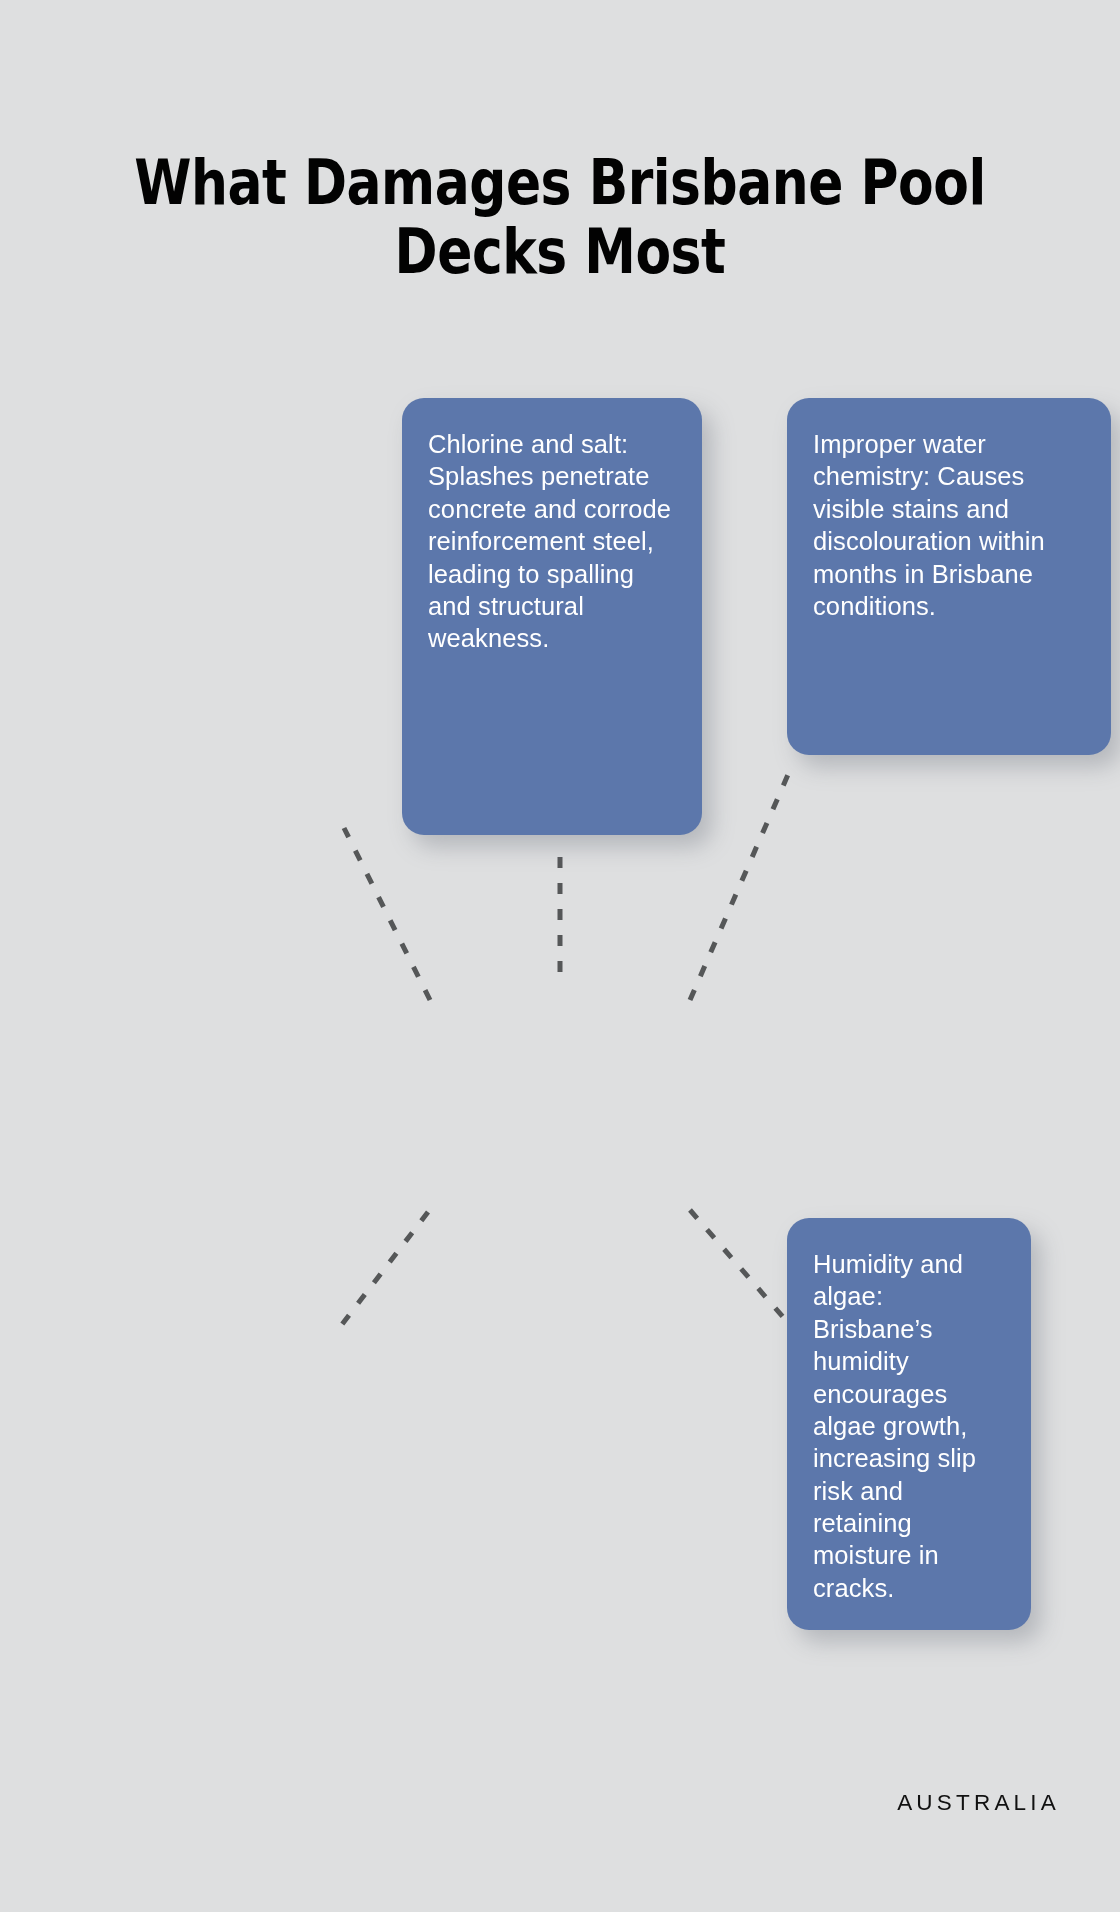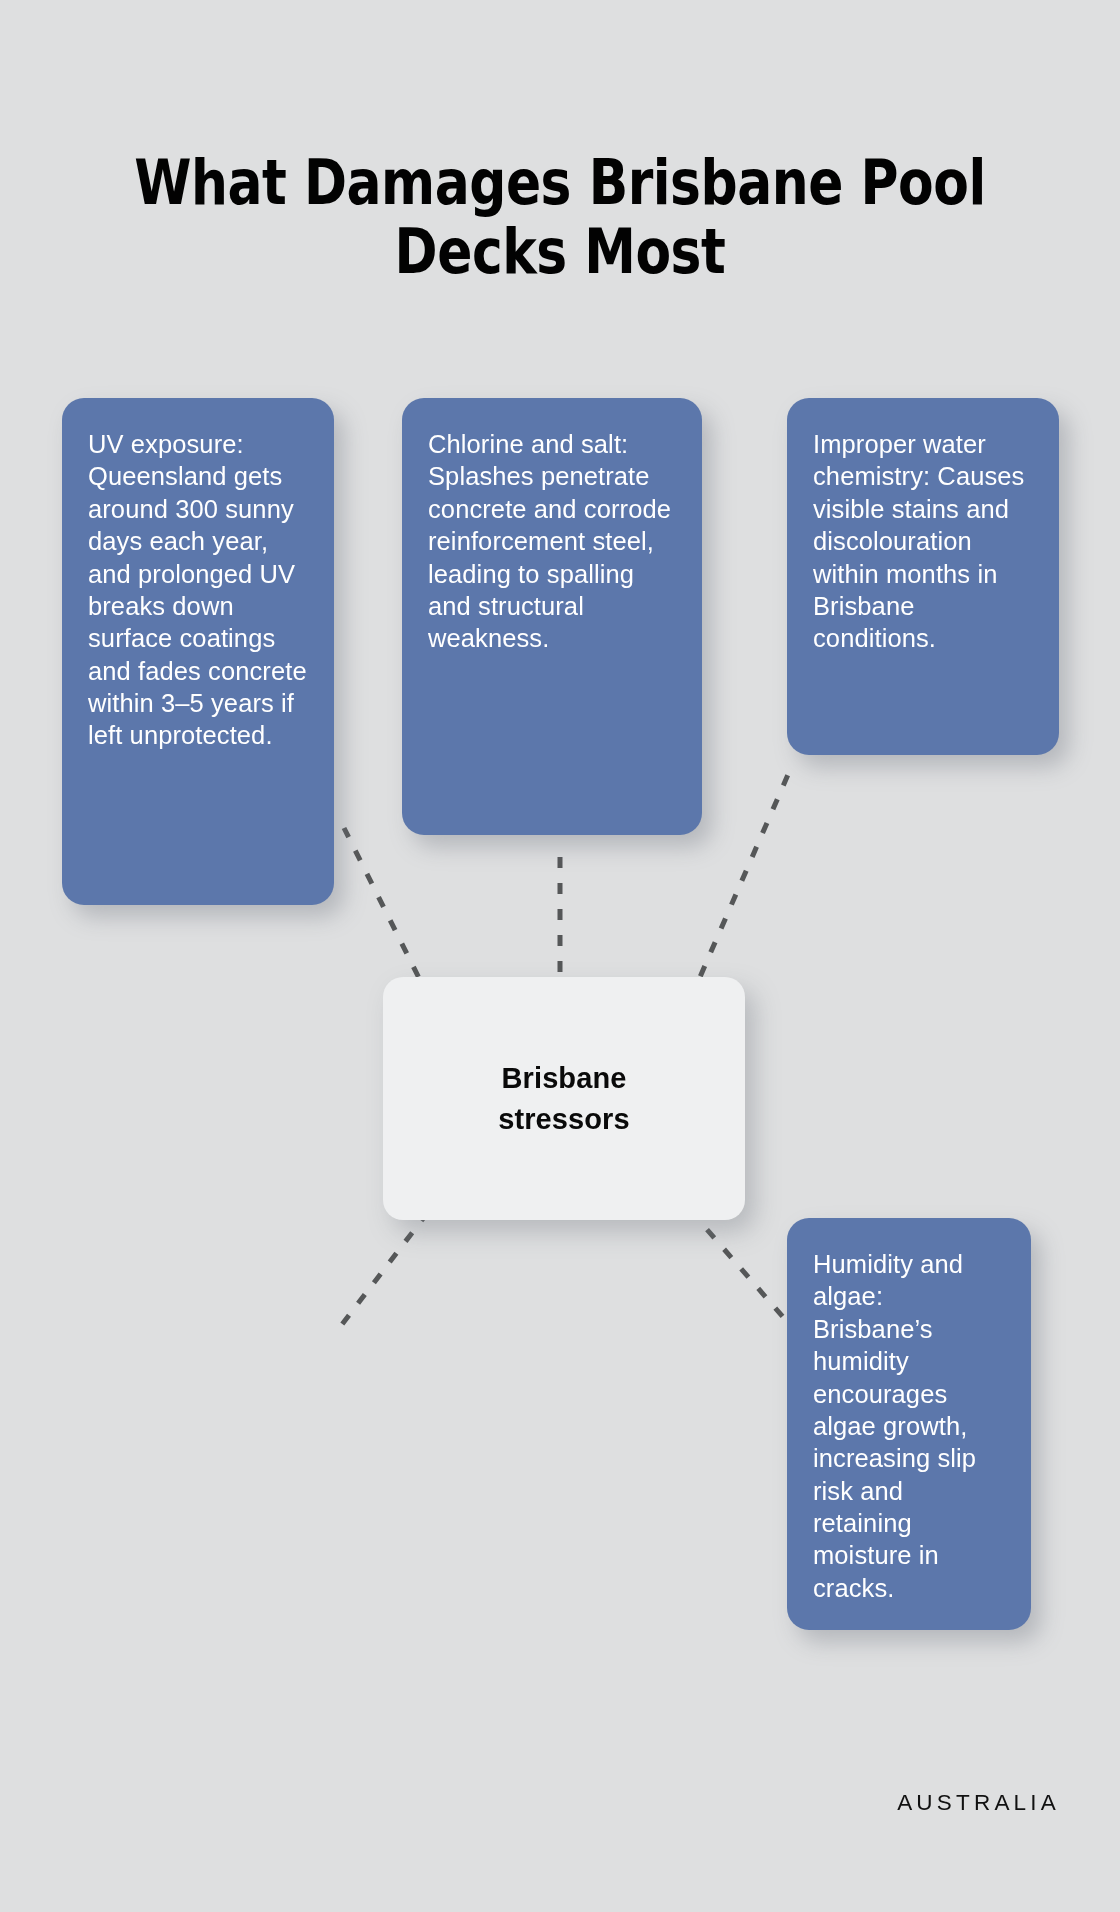--- a/index.html
+++ b/index.html
@@ -58,21 +58,21 @@
     color: #ffffff;
     font-size: 25.5px;
     line-height: 1.27;
     font-weight: 400;
     box-shadow: 10px 12px 22px rgba(120,126,134,0.40);
     letter-spacing: 0.1px;
   }
 
   #card-uv        { left: 62px;  top: 398px;  width: 272px; height: 507px; }
   #card-chlorine  { left: 402px; top: 398px;  width: 300px; height: 437px; }
-  #card-chemistry { left: 787px; top: 398px;  width: 272px; height: 357px; }
+  #card-chemistry { left: 787px; top: 398px;  width: 324px; height: 357px; }
   #card-temp      { left: 62px;  top: 1280px; width: 272px; height: 412px; }
   #card-humidity  { left: 787px; top: 1218px; width: 244px; height: 412px; }
 
   
   .center-node {
     position: absolute;
     left: 383px;
     top: 977px;
     width: 362px;
     height: 243px;
@@ -132,36 +132,29 @@
       <line x1="430" y1="1000" x2="344" y2="828"></line>
       <line x1="560" y1="972" x2="560" y2="842"></line>
       <line x1="690" y1="1000" x2="790" y2="770"></line>
       <line x1="428" y1="1212" x2="340" y2="1327"></line>
       <line x1="690" y1="1210" x2="790" y2="1325"></line>
     </g>
   </svg>
 
   <h1 class="page-title">What Damages Brisbane Pool Decks Most</h1>
 
-  <div class="card" id="card-uv">
-    <span>UV exposure: Queensland gets around 300 sunny days each year, and prolonged UV breaks down surface coatings and fades concrete within 3–5 years if left unprotected.</span>
-  </div>
 
   <div class="card" id="card-chlorine">
     <span>Chlorine and salt: Splashes penetrate concrete and corrode reinforcement steel, leading to spalling and structural weakness.</span>
   </div>
 
   <div class="card" id="card-chemistry">
     <span>Improper water chemistry: Causes visible stains and discolouration within months in Brisbane conditions.</span>
   </div>
 
-  <div class="center-node">
-    <span class="center-node-label">Brisbane
-stressors</span>
-  </div>
 
 
   <div class="card" id="card-humidity">
     <span>Humidity and algae: Brisbane’s humidity encourages algae growth, increasing slip risk and retaining moisture in cracks.</span>
   </div>
 
   <div class="logo-block">
     <span class="logo-sub">AUSTRALIA</span>
   </div>
 

